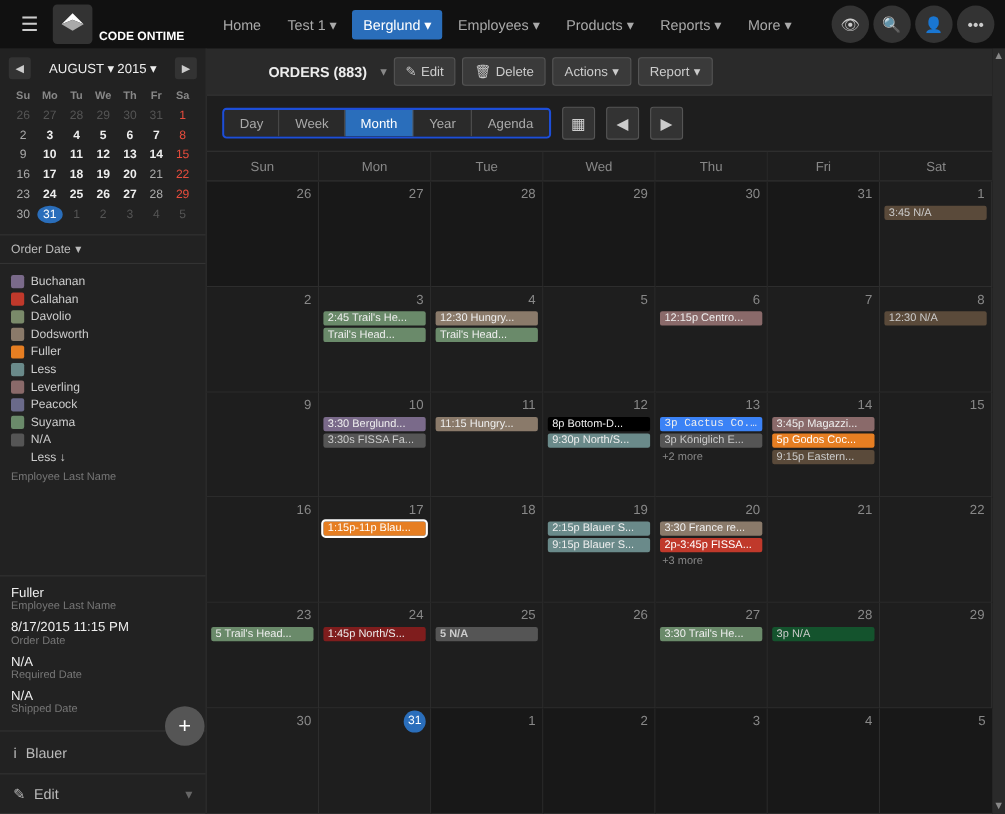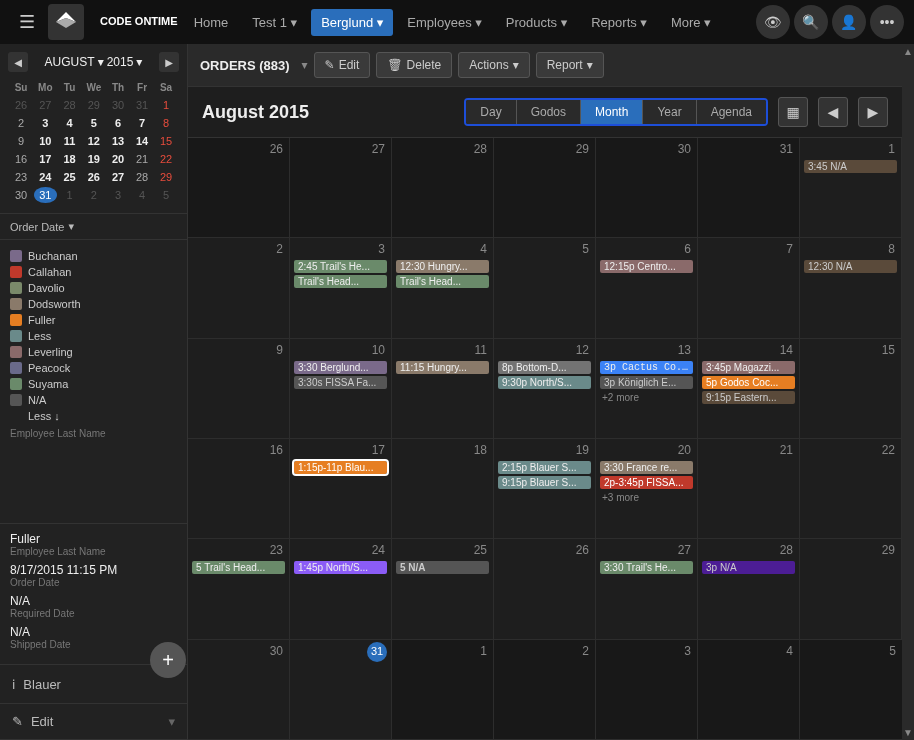--- a/index.html
+++ b/index.html
@@ -9,23 +9,23 @@
     .top-nav {
       background: #111;
       height: 44px;
       display: flex;
       align-items: center;
       padding: 0 10px;
       gap: 4px;
     }
     .top-nav .logo {
       display: flex;
-      align-items: center;
-      gap: 16px;
-      margin-right: 2px;
+      align-items: flex-end;
+      gap: 6px;
+      margin-right: 21px;
     }
     .logo-icon {
       width: 36px;
       height: 36px;
       background: #333;
       border-radius: 4px;
       display: flex;
       align-items: center;
       justify-content: center;
     }
@@ -246,20 +246,21 @@
       display: flex;
       align-items: center;
       gap: 6px;
       border-bottom: 1px solid #333;
     }
     .toolbar-title {
       color: #eee;
       font-size: 13px;
       font-weight: bold;
       margin-right: 6px;
+      margin-left: 44px;
     }
     .tb-btn {
       background: #3a3a3a;
       border: 1px solid #555;
       color: #ccc;
       padding: 5px 10px;
       border-radius: 3px;
       cursor: pointer;
       font-size: 12px;
       display: flex;
@@ -633,38 +634,42 @@
         <span>Actions</span>
         <span>▾</span>
       </button>
       <button class="tb-btn">
         <span>Report</span>
         <span>▾</span>
       </button>
     </div>
 
     <div class="cal-header">
-      <div class="cal-title">
-        <span>August</span>
-        <span> </span>
-        <span>2015</span>
-      </div>
       <div class="view-tabs">
         <div class="view-tab">Day</div>
-        <div class="view-tab">Godos</div>
+        <div class="view-tab">Week</div>
         <div class="view-tab active">Month</div>
         <div class="view-tab">Year</div>
         <div class="view-tab">Agenda</div>
       </div>
       <div class="cal-icon-btn" style="font-size:14px;">▦</div>
       <div class="cal-nav-btn">◀</div>
       <div class="cal-nav-btn">▶</div>
     </div>
 
     <div class="cal-grid-container">
+      <div class="cal-day-headers">
+        <div class="cal-day-header">Sun</div>
+        <div class="cal-day-header">Mon</div>
+        <div class="cal-day-header">Tue</div>
+        <div class="cal-day-header">Wed</div>
+        <div class="cal-day-header">Thu</div>
+        <div class="cal-day-header">Fri</div>
+        <div class="cal-day-header">Sat</div>
+      </div>
       <div class="cal-grid" id="calendar-grid">
       <div class="cal-cell other-month">
             <div class="cal-date">26</div>
           </div>
           <div class="cal-cell other-month">
             <div class="cal-date">27</div>
           </div>
           <div class="cal-cell other-month">
             <div class="cal-date">28</div>
           </div>
@@ -715,21 +720,21 @@
             <div class="cal-date">10</div>
             <div class="cal-event" style="background: rgb(122, 106, 138); color: rgb(238, 238, 238);">3:30 Berglund...</div>
             <div class="cal-event" style="background: rgb(85, 85, 85); color: rgb(204, 204, 204);">3:30s FISSA Fa...</div>
           </div>
           <div class="cal-cell">
             <div class="cal-date">11</div>
             <div class="cal-event" style="background: rgb(138, 122, 106); color: rgb(238, 238, 238);">11:15 Hungry...</div>
           </div>
           <div class="cal-cell">
             <div class="cal-date">12</div>
-            <div class="cal-event" style="background: #737373; color: rgb(238, 238, 238);">8p Bottom-D...</div>
+            <div class="cal-event" style="background: #000000; color: rgb(238, 238, 238);">8p Bottom-D...</div>
             <div class="cal-event" style="background: rgb(106, 138, 138); color: rgb(238, 238, 238);">9:30p North/S...</div>
           </div>
           <div class="cal-cell">
             <div class="cal-date">13</div>
             <div class="cal-event" style="background: #3b82f6; color: rgb(238, 238, 238); font-family: Liberation Mono, monospace;">3p Cactus Co...</div>
             <div class="cal-event" style="background: rgb(85, 85, 85); color: rgb(204, 204, 204);">3p Königlich E...</div>
             <div class="cal-more">+2 more</div>
           </div>
           <div class="cal-cell">
             <div class="cal-date">14</div>
@@ -766,36 +771,36 @@
           </div>
           <div class="cal-cell">
             <div class="cal-date">22</div>
           </div>
           <div class="cal-cell">
             <div class="cal-date">23</div>
             <div class="cal-event" style="background: rgb(106, 138, 106); color: rgb(238, 238, 238);">5 Trail's Head...</div>
           </div>
           <div class="cal-cell">
             <div class="cal-date">24</div>
-            <div class="cal-event" style="background: #8b5cf6; color: rgb(238, 238, 238);">1:45p North/S...</div>
+            <div class="cal-event" style="background: #7f1d1d; color: rgb(238, 238, 238);">1:45p North/S...</div>
           </div>
           <div class="cal-cell">
             <div class="cal-date">25</div>
             <div class="cal-event" style="background: rgb(85, 85, 85); color: rgb(204, 204, 204); font-weight: bold;">5 N/A</div>
           </div>
           <div class="cal-cell">
             <div class="cal-date">26</div>
           </div>
           <div class="cal-cell">
             <div class="cal-date">27</div>
             <div class="cal-event" style="background: rgb(106, 138, 106); color: rgb(238, 238, 238);">3:30 Trail's He...</div>
           </div>
           <div class="cal-cell">
             <div class="cal-date">28</div>
-            <div class="cal-event" style="background: #4c1d95; color: rgb(204, 204, 204);">3p N/A</div>
+            <div class="cal-event" style="background: #14532d; color: rgb(204, 204, 204);">3p N/A</div>
           </div>
           <div class="cal-cell">
             <div class="cal-date">29</div>
           </div>
           <div class="cal-cell">
             <div class="cal-date">30</div>
           </div>
           <div class="cal-cell">
             <div class="cal-date today">31</div>
           </div>

